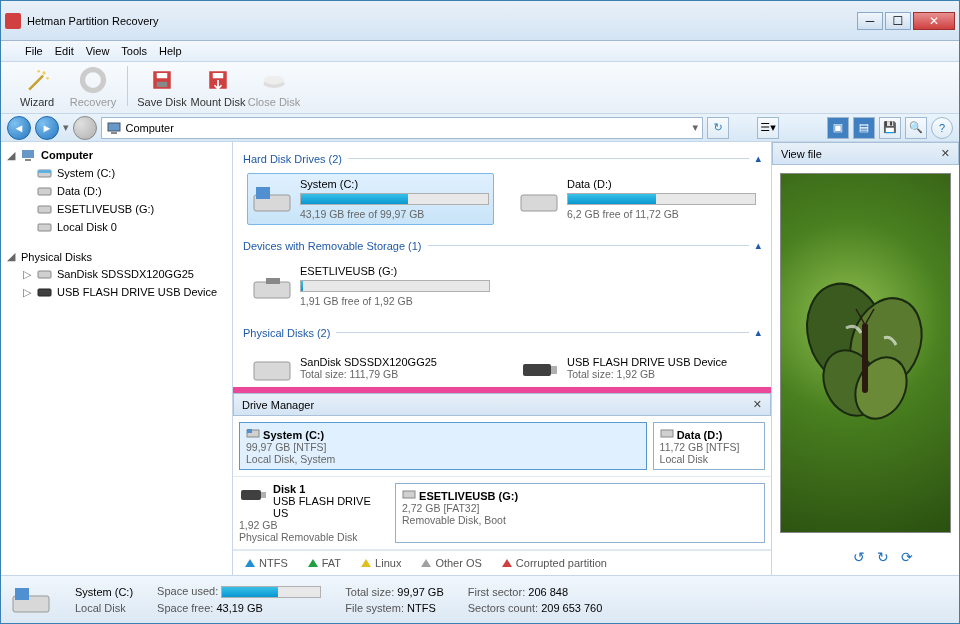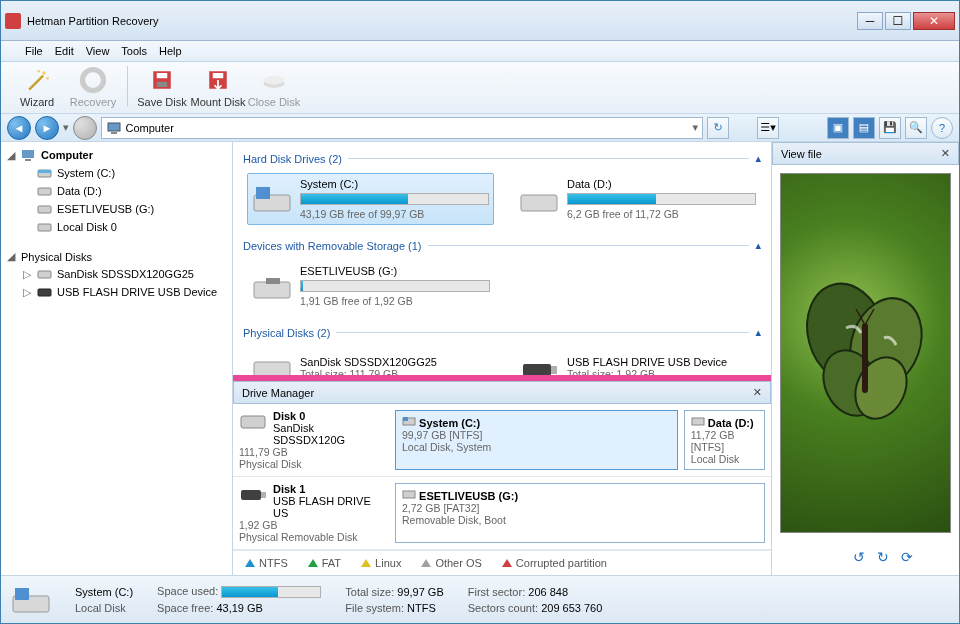--- a/index.html
+++ b/index.html
@@ -294,33 +294,20 @@
         </div>
       </div>
     </div>
 
     <div class="drive-mgr">
       <div class="panel-hdr">
         <span>Drive Manager</span>
         <span class="close-x">✕</span>
       </div>
       <div class="dm-row">
-        <div class="dm-disk">
-          <div class="dm-disk-head">
-            <svg width="28" height="22">
-                <rect x="2" y="6" width="24" height="12" rx="2" fill="#d0d0d0" stroke="#888"></rect>
-              </svg>
-            <div>
-              <div><b>Disk 0</b></div>
-              <div>SanDisk SDSSDX120G</div>
-            </div>
-          </div>
-          <div class="drive-sub">111,79 GB</div>
-          <div class="drive-sub">Physical Disk</div>
-        </div>
         <div class="dm-part selected" style="flex:8">
           <div><svg width="14" height="12" style="display:inline">
                 <rect x="1" y="3" width="12" height="7" fill="#d0d0d0" stroke="#888"></rect>
                 <rect x="1" y="2" width="5" height="4" fill="#5090d0"></rect>
               </svg> <b>System (C:)</b></div>
           <div class="drive-sub">99,97 GB [NTFS]</div>
           <div class="drive-sub">Local Disk, System</div>
         </div>
         <div class="dm-part" style="flex:2">
           <div><svg width="14" height="12" style="display:inline">

